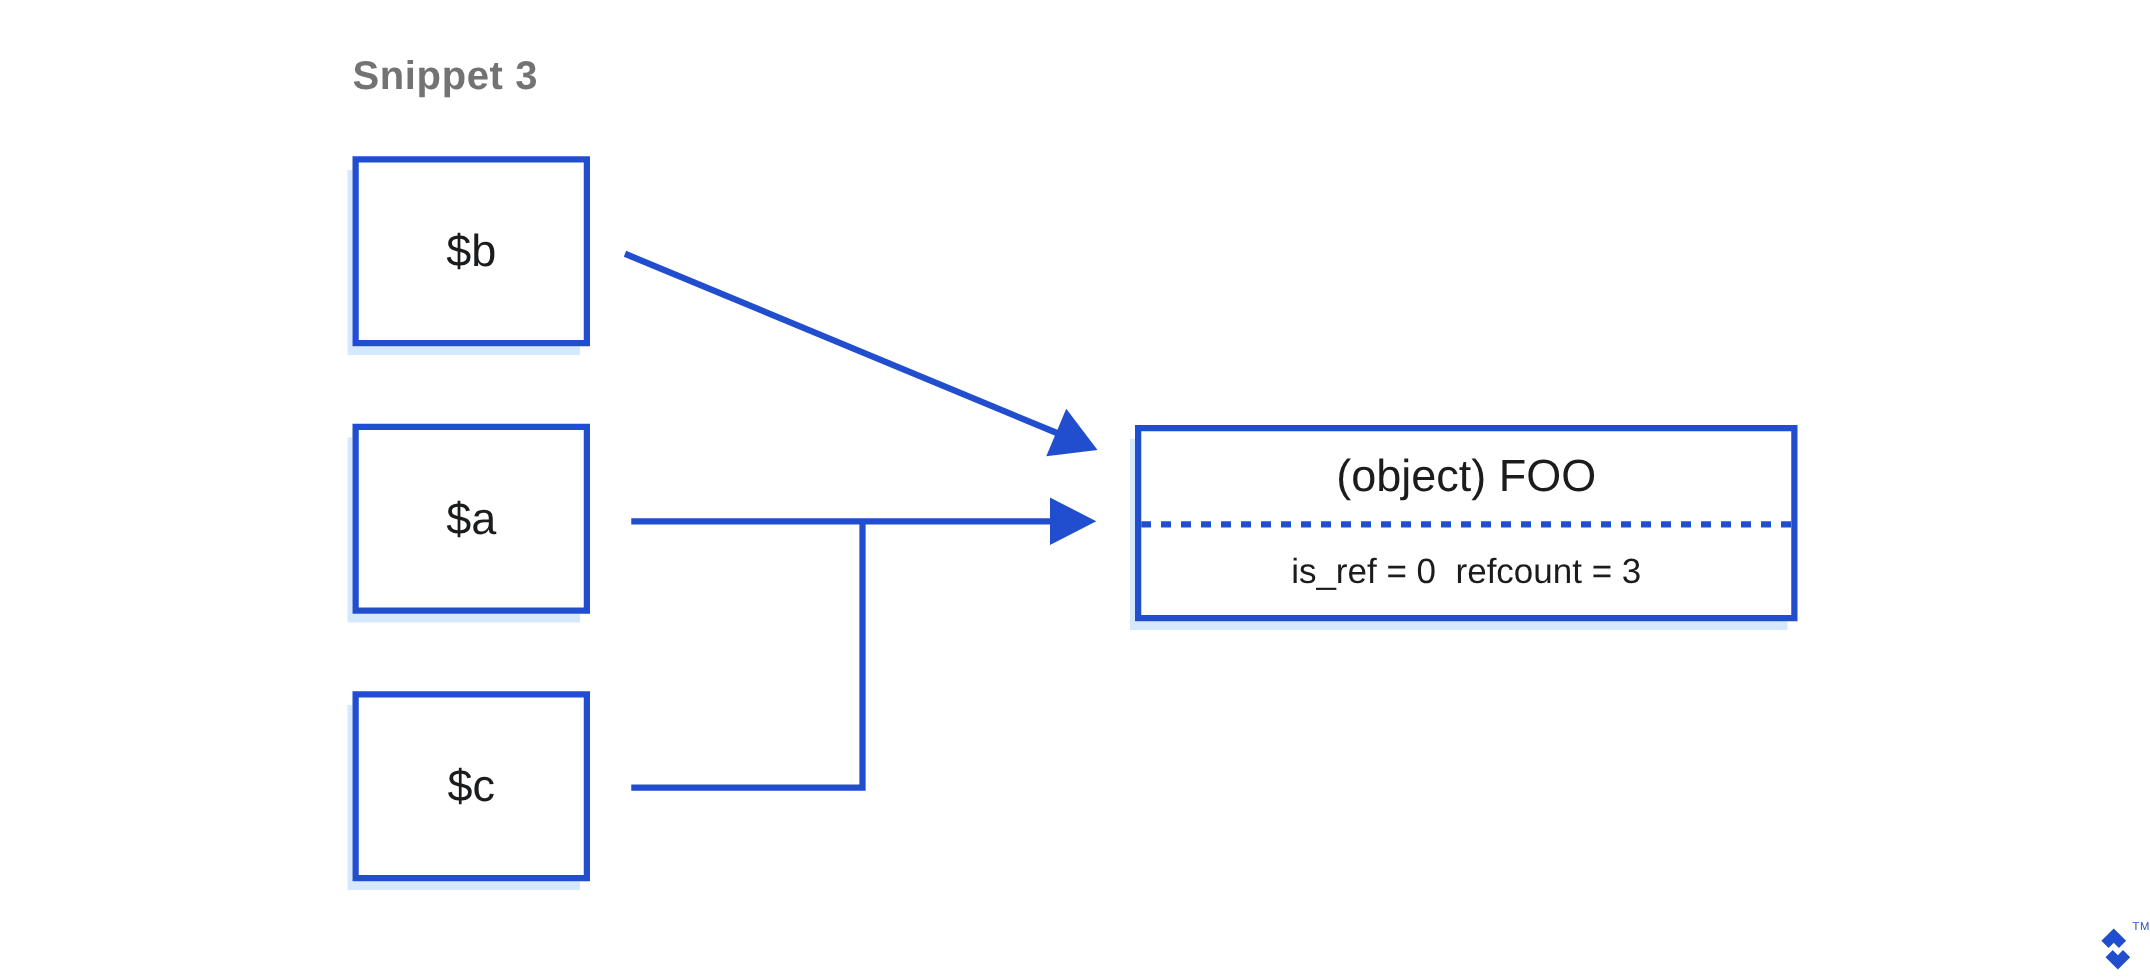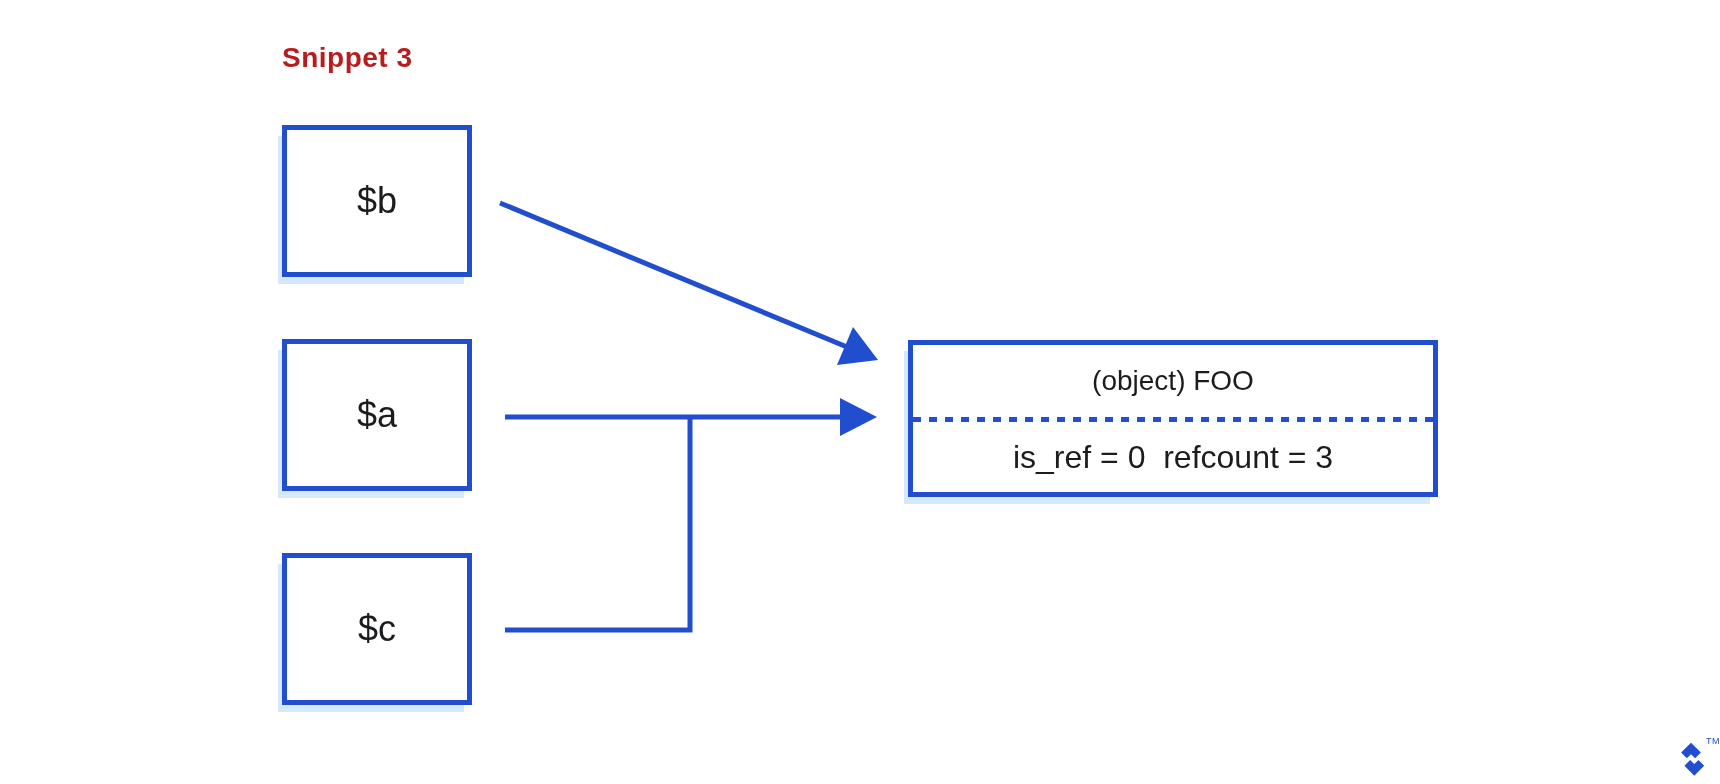--- a/index.html
+++ b/index.html
@@ -13,23 +13,23 @@
     width: 1720px;
     height: 784px;
     background: #ffffff;
     overflow: hidden;
   }
   .diagram-title {
     position: absolute;
     left: 282px;
     top: 42px;
     margin: 0;
-    font-size: 28px;
+    font-size: 32px;
     font-weight: 700;
-    color: #b91c1c;
+    color: #737373;
     letter-spacing: 0.5px;
   }
   .var-box {
     position: absolute;
     left: 282px;
     width: 190px;
     height: 152px;
     box-sizing: border-box;
     border: 5px solid #204ecf;
     background: #ffffff;
@@ -66,34 +66,34 @@
     background: #ffffff;
     box-shadow: -6px 9px 0 -2px #d6e9fc;
     display: flex;
     flex-direction: column;
   }
   .obj-title {
     height: 72px;
     display: flex;
     align-items: center;
     justify-content: center;
-    font-size: 28px;
+    font-size: 36px;
     color: #1b1c1e;
   }
   .obj-divider {
     height: 5px;
     width: 100%;
     background-image: repeating-linear-gradient(90deg, #204ecf 0 8px, transparent 8px 16px);
   }
   .obj-props {
     flex: 1;
     display: flex;
     align-items: center;
     justify-content: center;
-    font-size: 32px;
+    font-size: 28px;
     color: #1b1c1e;
     white-space: pre;
   }
 
   .logo {
     position: absolute;
     left: 1677px;
     top: 736px;
     width: 43px;
     height: 46px;

